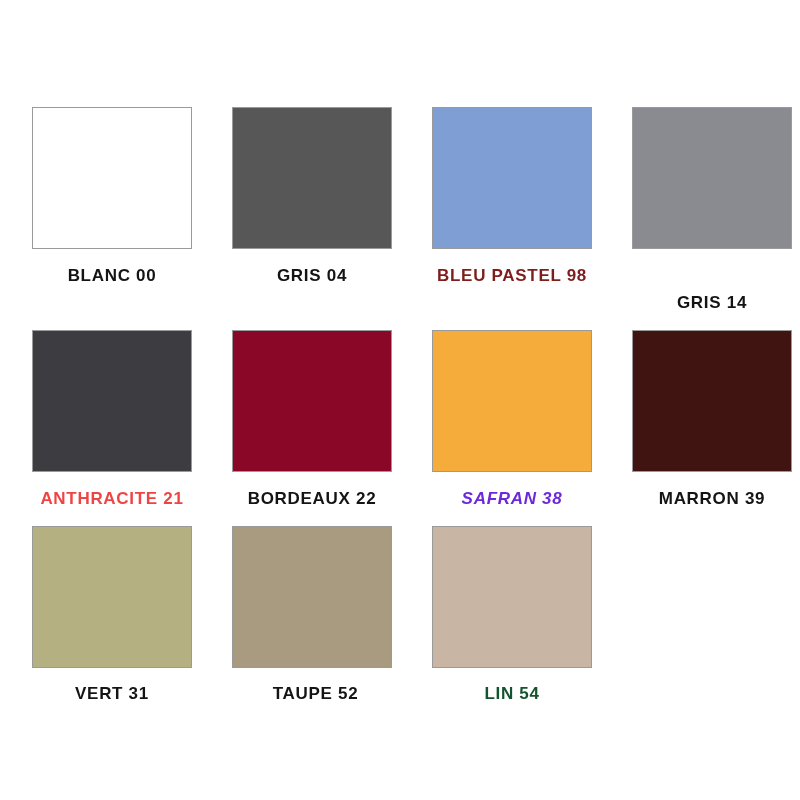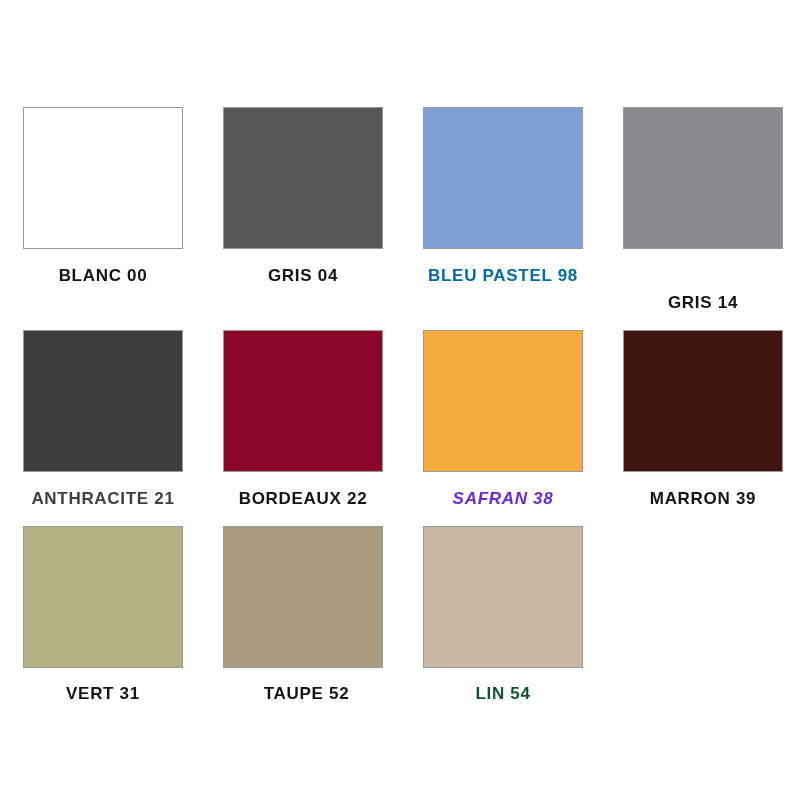--- a/index.html
+++ b/index.html
@@ -13,21 +13,21 @@
     background: #ffffff;
     font-family: "Liberation Sans", sans-serif;
     overflow: hidden;
   }
 
   .palette {
     position: relative;
     width: 800px;
     height: 778px;
     box-sizing: border-box;
-    padding: 107px 0 0 3px;
+    padding: 107px 0 0 12px;
   }
 
   .swatch-row {
     display: flex;
     width: 800px;
     margin-bottom: 17px;
   }
 
   .swatch-cell {
     width: 200px;
@@ -75,32 +75,32 @@
     <div class="swatch-cell">
       <div class="swatch-chip" style="background-color: rgb(255, 255, 255); border-color: rgb(154, 154, 154);"></div>
       <div class="swatch-label" style="color: rgb(20, 20, 20);">BLANC 00</div>
     </div>
     <div class="swatch-cell">
       <div class="swatch-chip" style="background-color: rgb(87, 87, 87); border-color: rgb(154, 154, 154);"></div>
       <div class="swatch-label" style="color: rgb(20, 20, 20);">GRIS 04</div>
     </div>
     <div class="swatch-cell">
       <div class="swatch-chip" style="background-color: rgb(127, 159, 212); border-color: rgb(154, 154, 154);"></div>
-      <div class="swatch-label" style="color: #0369a1;">BLEU PASTEL 98</div>
+      <div class="swatch-label" style="color: #7f1d1d;">BLEU PASTEL 98</div>
     </div>
     <div class="swatch-cell">
       <div class="swatch-chip" style="background-color: rgb(138, 139, 144); border-color: rgb(154, 154, 154);"></div>
       <div class="swatch-label" style="color: rgb(20, 20, 20); margin-top: 44px;">GRIS 14</div>
     </div>
   </div>
 
   <div class="swatch-row row-2">
     <div class="swatch-cell">
       <div class="swatch-chip" style="background-color: rgb(61, 61, 65); border-color: rgb(154, 154, 154);"></div>
-      <div class="swatch-label" style="color: #404040;">ANTHRACITE 21</div>
+      <div class="swatch-label" style="color: #ef4444;">ANTHRACITE 21</div>
     </div>
     <div class="swatch-cell">
       <div class="swatch-chip" style="background-color: rgb(139, 7, 40); border-color: rgb(154, 154, 154);"></div>
       <div class="swatch-label" style="color: rgb(20, 20, 20);">BORDEAUX 22</div>
     </div>
     <div class="swatch-cell">
       <div class="swatch-chip" style="background-color: rgb(245, 172, 59); border-color: rgb(154, 154, 154);"></div>
       <div class="swatch-label" style="color: #6d28d9; font-style: italic;">SAFRAN 38</div>
     </div>
     <div class="swatch-cell">

